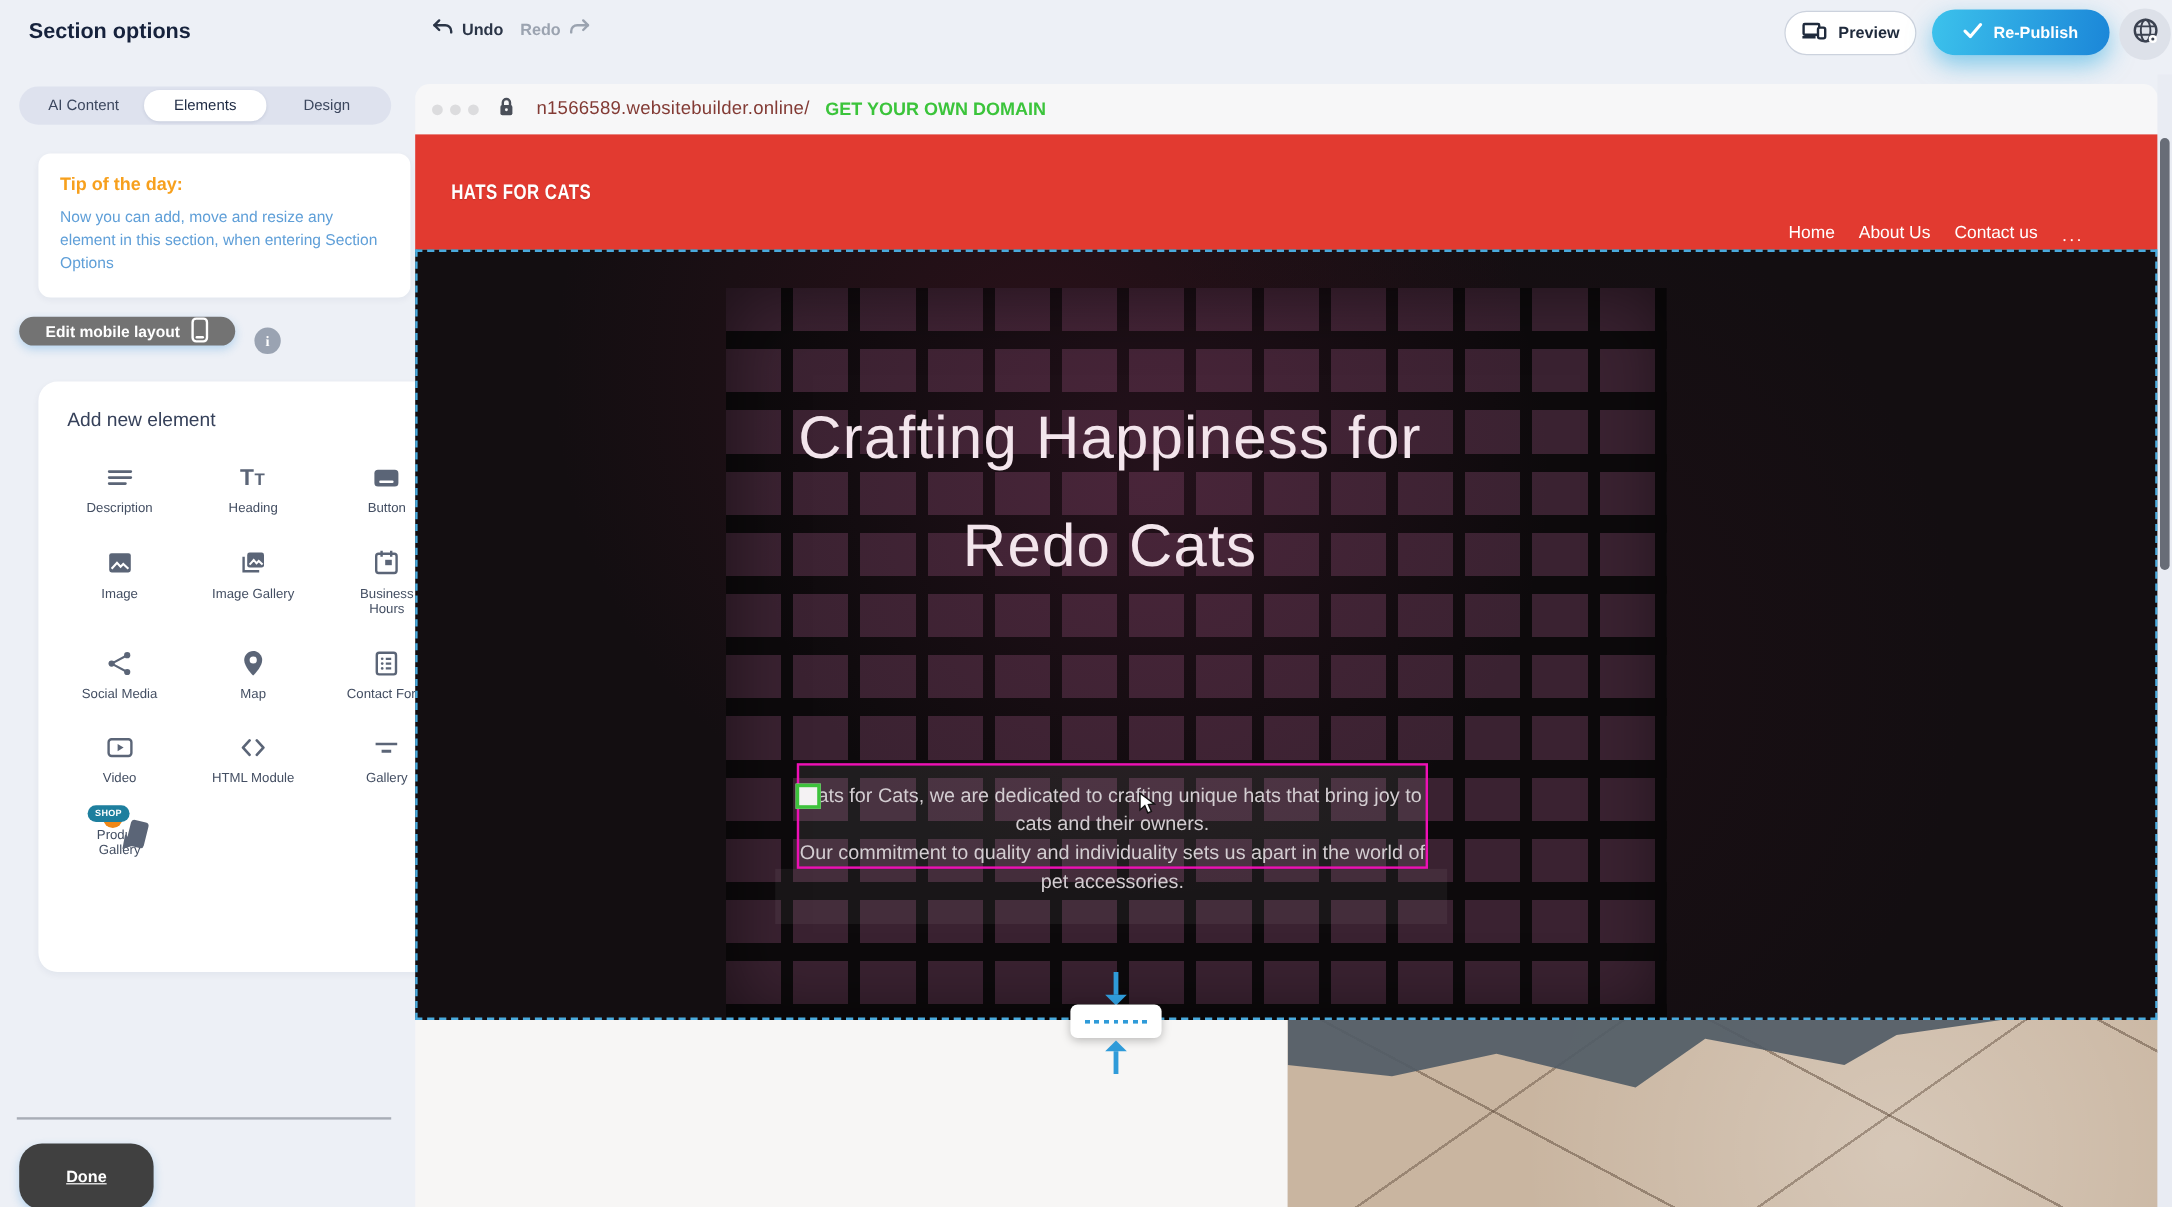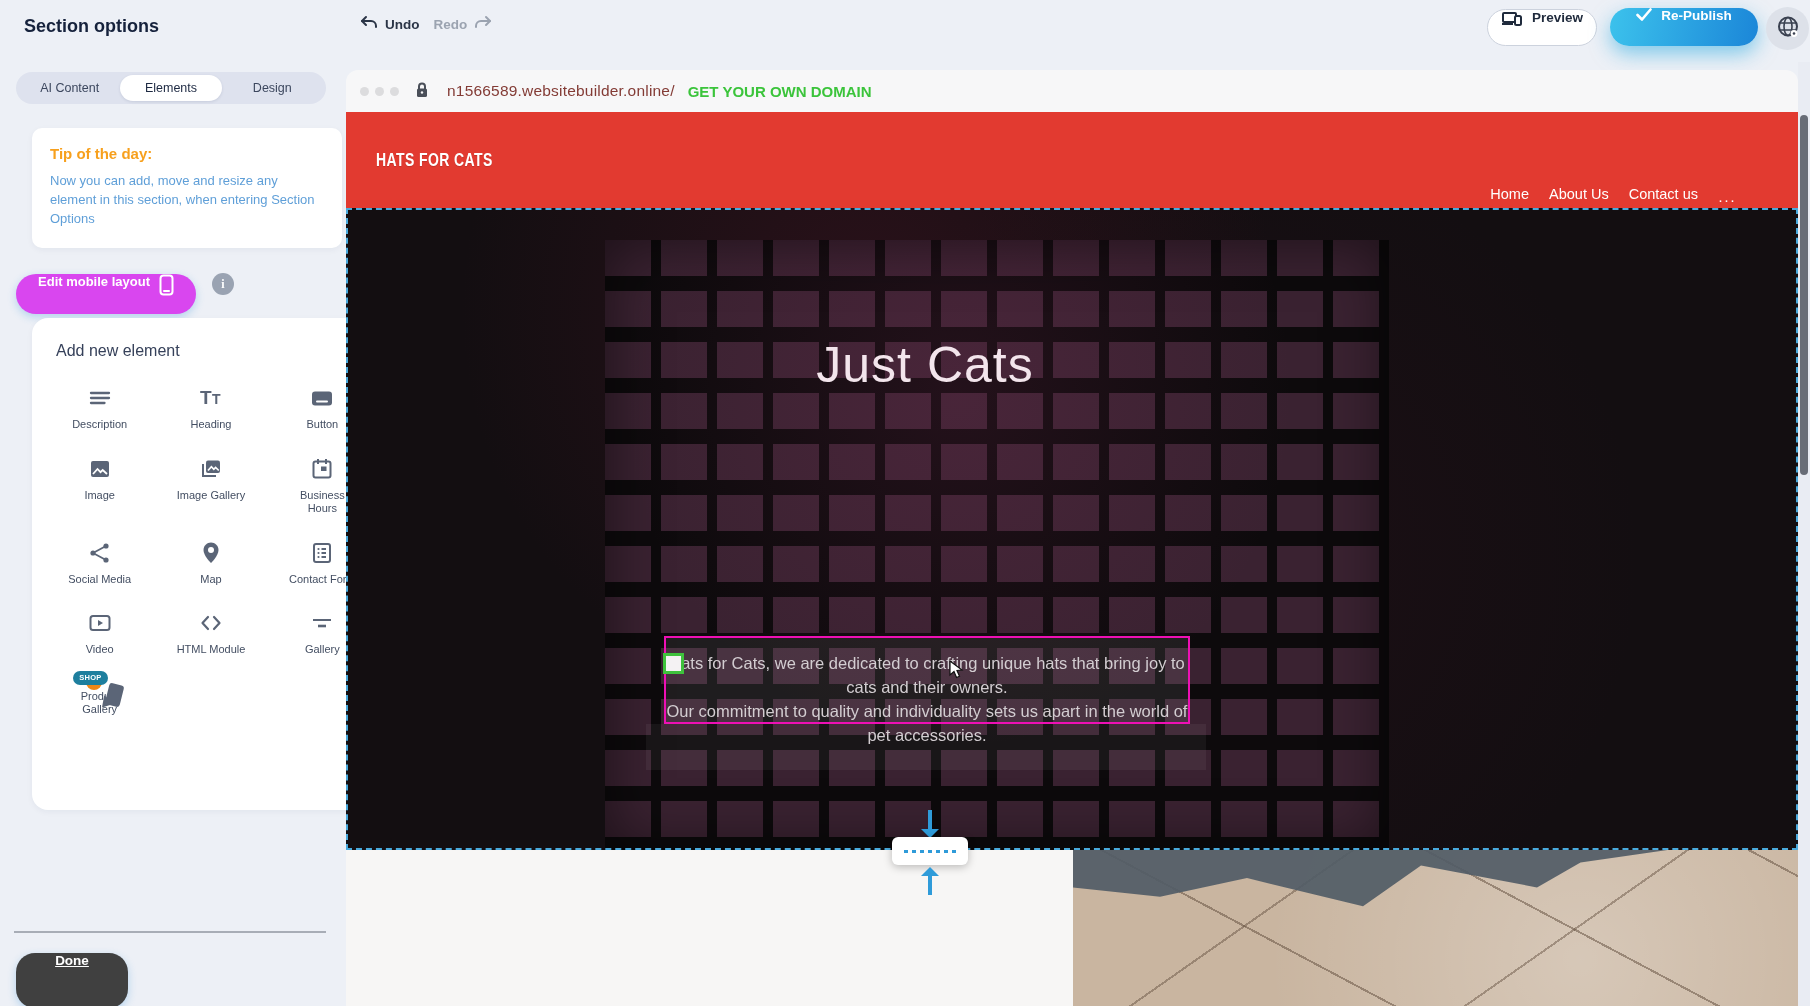--- a/index.html
+++ b/index.html
@@ -10,37 +10,37 @@
     font-family:"Liberation Sans", sans-serif;
     -webkit-font-smoothing:antialiased;
   }
   .abs { position:absolute; }
 
   
   .page-title { left:24px; top:16px; font-size:18px; font-weight:700; color:#16223c; }
   .undo-redo { left:360px; top:15px; display:flex; align-items:center; gap:14px;text-align:center; }
   .ur-btn { display:flex; align-items:center; gap:7px; font-size:13.5px; font-weight:700; color:#2b3547; cursor:pointer; }
   .ur-btn.disabled { color:#9ba3b0; font-weight:600; }
-  .pill-btn { display:flex; align-items:flex-start; justify-content:center; gap:9px; border-radius:19px; cursor:pointer; }
+  .pill-btn { display:flex; align-items:center; justify-content:center; gap:9px; border-radius:19px; cursor:pointer; }
   .preview-btn { left:1487px; top:9px; width:110px; height:37px; background:#fff; border:1.5px solid #ccd2dd; font-size:13.5px; font-weight:700; color:#1f2a3c; }
   .republish-btn { left:1610px; top:8px; width:148px; height:38px;
     background:linear-gradient(100deg,#3cc2ec 0%,#1b86d8 100%);
     box-shadow:0 8px 20px rgba(38,169,224,.55);
     color:#fff; font-size:13.5px; font-weight:700; }
   .globe-btn { left:1766px; top:7px; width:43px; height:43px; border-radius:50%; background:#dde1e9; display:flex; align-items:center; justify-content:center; cursor:pointer; }
 
   
   .tabs { left:16px; top:72px; width:310px; height:32px; background:#dee2ee; border-radius:16px; display:flex; align-items:center; padding:3px; }
   .tab { flex:1; text-align:center; font-size:12.5px; font-weight:400; color:#3c475e; padding:6px 0; border-radius:13px; cursor:pointer; }
   .tab.active { background:#fff; color:#1d2942; box-shadow:0 1px 3px rgba(30,50,90,.12); }
   .card { background:#fff; border-radius:10px; box-shadow:0 2px 6px rgba(20,40,80,.05);margin-left:16px; }
   .tip-card { left:16px; top:128px; width:310px; height:120px; padding:17px 18px; }
   .tip-title { font-size:15px; font-weight:700; color:#f7a01d; }
   .tip-body { margin-top:9px; font-size:13px; line-height:19px; color:#5f9fd8; }
-  .edit-mobile-btn { left:16px; top:264px; width:180px; height:40px; background:#d946ef; border-radius:20px; color:#fff; font-size:13px; font-weight:700; box-shadow:0 3px 8px rgba(46,143,217,.3);margin-top:10px; }
+  .edit-mobile-btn { left:16px; top:264px; width:180px; height:24px; background:#737373; border-radius:20px; color:#fff; font-size:13px; font-weight:700; box-shadow:0 3px 8px rgba(46,143,217,.3); }
   .info-btn { left:212px; top:273px; width:22px; height:22px; border-radius:50%; background:#9aa3b2; color:#fff; font-size:12px; font-weight:700; display:flex; align-items:center; justify-content:center; cursor:pointer; font-family:"Liberation Serif",serif; }
   .add-card { left:16px; top:318px; width:358px; height:492px; padding:24px 12px;border-radius:16px; }
   .add-title { font-size:16px; font-weight:500; color:#36415a; padding-left:12px; }
   .el-grid { margin-top:26px; display:grid; grid-template-columns:repeat(3,1fr); row-gap:25px; }
   .el-cell { display:flex; flex-direction:column; align-items:center; cursor:pointer; }
   .el-cell svg { display:block; }
   .el-label { margin-top:8px; font-size:11px; line-height:13.5px; color:#434e62; text-align:center; max-width:72px; }
   .pg-wrap { position:relative; width:36px; height:28px; }
   .pg-phone { position:absolute; left:7px; top:2px; width:15px; height:22px; background:#5b6577; border-radius:3px; transform:rotate(14deg); }
   .pg-tri { position:absolute; left:0; top:13px; width:0; height:0; border-left:6px solid transparent; border-right:6px solid transparent; border-bottom:11px solid #5b6577; transform:rotate(-18deg); }
@@ -362,21 +362,22 @@
     <div class="nav-item">About Us</div>
     <div class="nav-item">Contact us</div>
     <div class="nav-more">···</div>
   </div>
 </div>
 
 <div class="abs hero">
   <div class="tile-grid"></div>
   <div class="hover-band"></div>
   <div class="hero-heading">
-    <div>Just Cats</div>
+    <div>Crafting Happiness for</div>
+    <div>Redo Cats</div>
   </div>
   <div class="text-box">
     <div class="drag-handle"></div>
     <div class="text-box-inner">
       <div>Hats for Cats, we are dedicated to crafting unique hats that bring joy to cats and their owners.</div>
       <div>Our commitment to quality and individuality sets us apart in the world of pet accessories.</div>
     </div>
   </div>
 </div>
 <div class="abs hero-border"></div>

